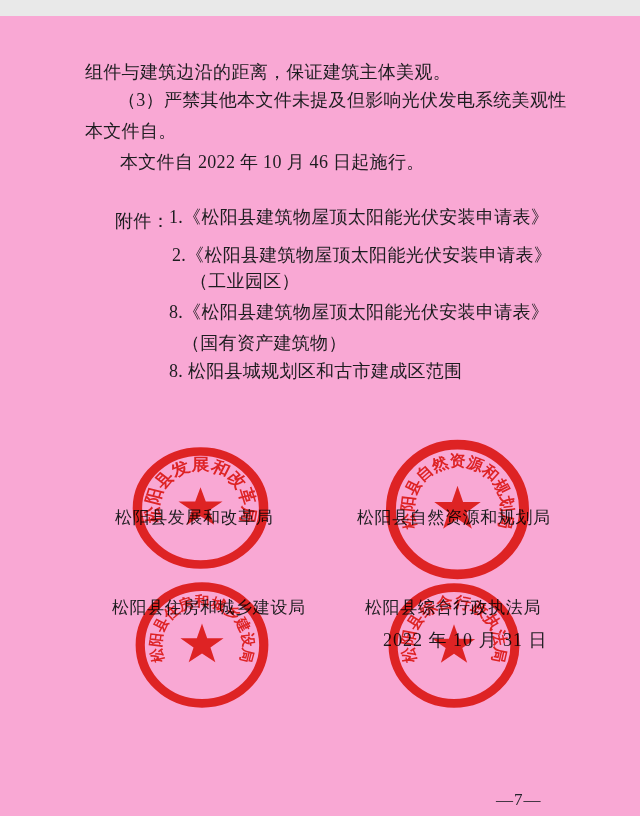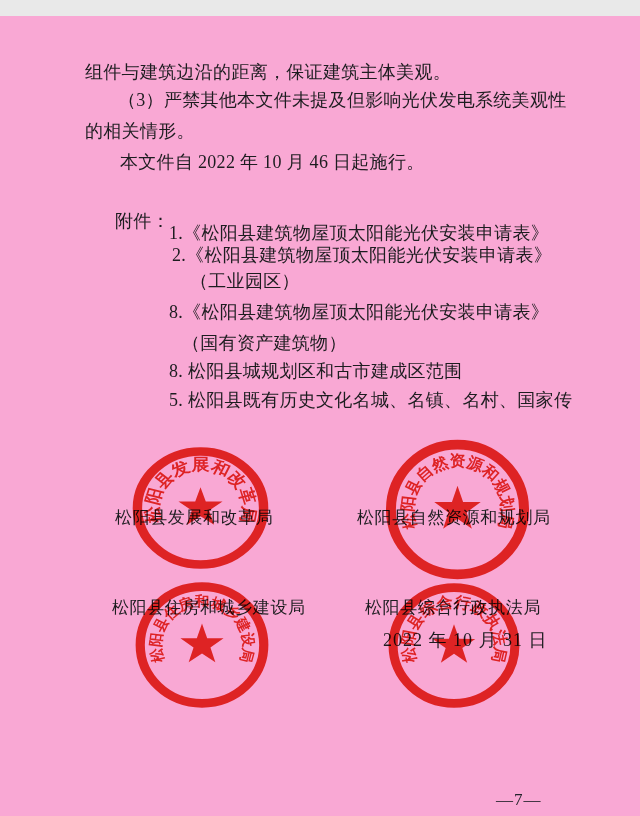--- a/index.html
+++ b/index.html
@@ -52,31 +52,30 @@
   .stamp-d .seal-text{font-size:23px;}
   .arcpath{fill:none;stroke:none;}
 </style>
 </head>
 <body>
 
 <div class="page">
 
   <div class="tline" style="left:85px;top:45px">组件与建筑边沿的距离，保证建筑主体美观。</div>
   <div class="tline" style="left:118px;top:73px">（3）严禁其他本文件未提及但影响光伏发电系统美观性</div>
-  <div class="tline" style="left:85px;top:104px">的相关情形。</div>
+  <div class="tline" style="left:85px;top:104px">本文件自。</div>
   <div class="tline" style="left:120px;top:135px">本文件自 2022 年 10 月 46 日起施行。</div>
 
   <div class="tline" style="left:115px;top:194px">附件：</div>
-  <div class="tline" style="left:169px;top:206px">1.《松阳县建筑物屋顶太阳能光伏安装申请表》</div>
+  <div class="tline" style="left:169px;top:190px">1.《松阳县建筑物屋顶太阳能光伏安装申请表》</div>
   <div class="tline" style="left:172px;top:228px">2.《松阳县建筑物屋顶太阳能光伏安装申请表》</div>
   <div class="tline" style="left:190px;top:254px">（工业园区）</div>
   <div class="tline" style="left:169px;top:285px">8.《松阳县建筑物屋顶太阳能光伏安装申请表》</div>
   <div class="tline" style="left:182px;top:316px">（国有资产建筑物）</div>
   <div class="tline" style="left:169px;top:344px">8. 松阳县城规划区和古市建成区范围</div>
-  <div class="tline" style="left:169px;top:373px">5. 松阳县既有历史文化名城、名镇、名村、国家传</div>
 
   <div class="tline sig" style="left:115px;top:491px">松阳县发展和改革局</div>
   <div class="tline sig" style="left:357px;top:491px">松阳县自然资源和规划局</div>
   <div class="tline sig" style="left:112px;top:581px">松阳县住房和城乡建设局</div>
   <div class="tline sig" style="left:365px;top:581px">松阳县综合行政执法局</div>
 
   <div class="tline date" style="left:383px;top:613px">2022 年 10 月 31 日</div>
 
   <svg class="stamp stamp-a" style="left:128px;top:427px;width:145px;height:130px" viewBox="0 0 200 200" preserveAspectRatio="none">
     <circle class="seal-ring" cx="100" cy="100" r="87"></circle>

